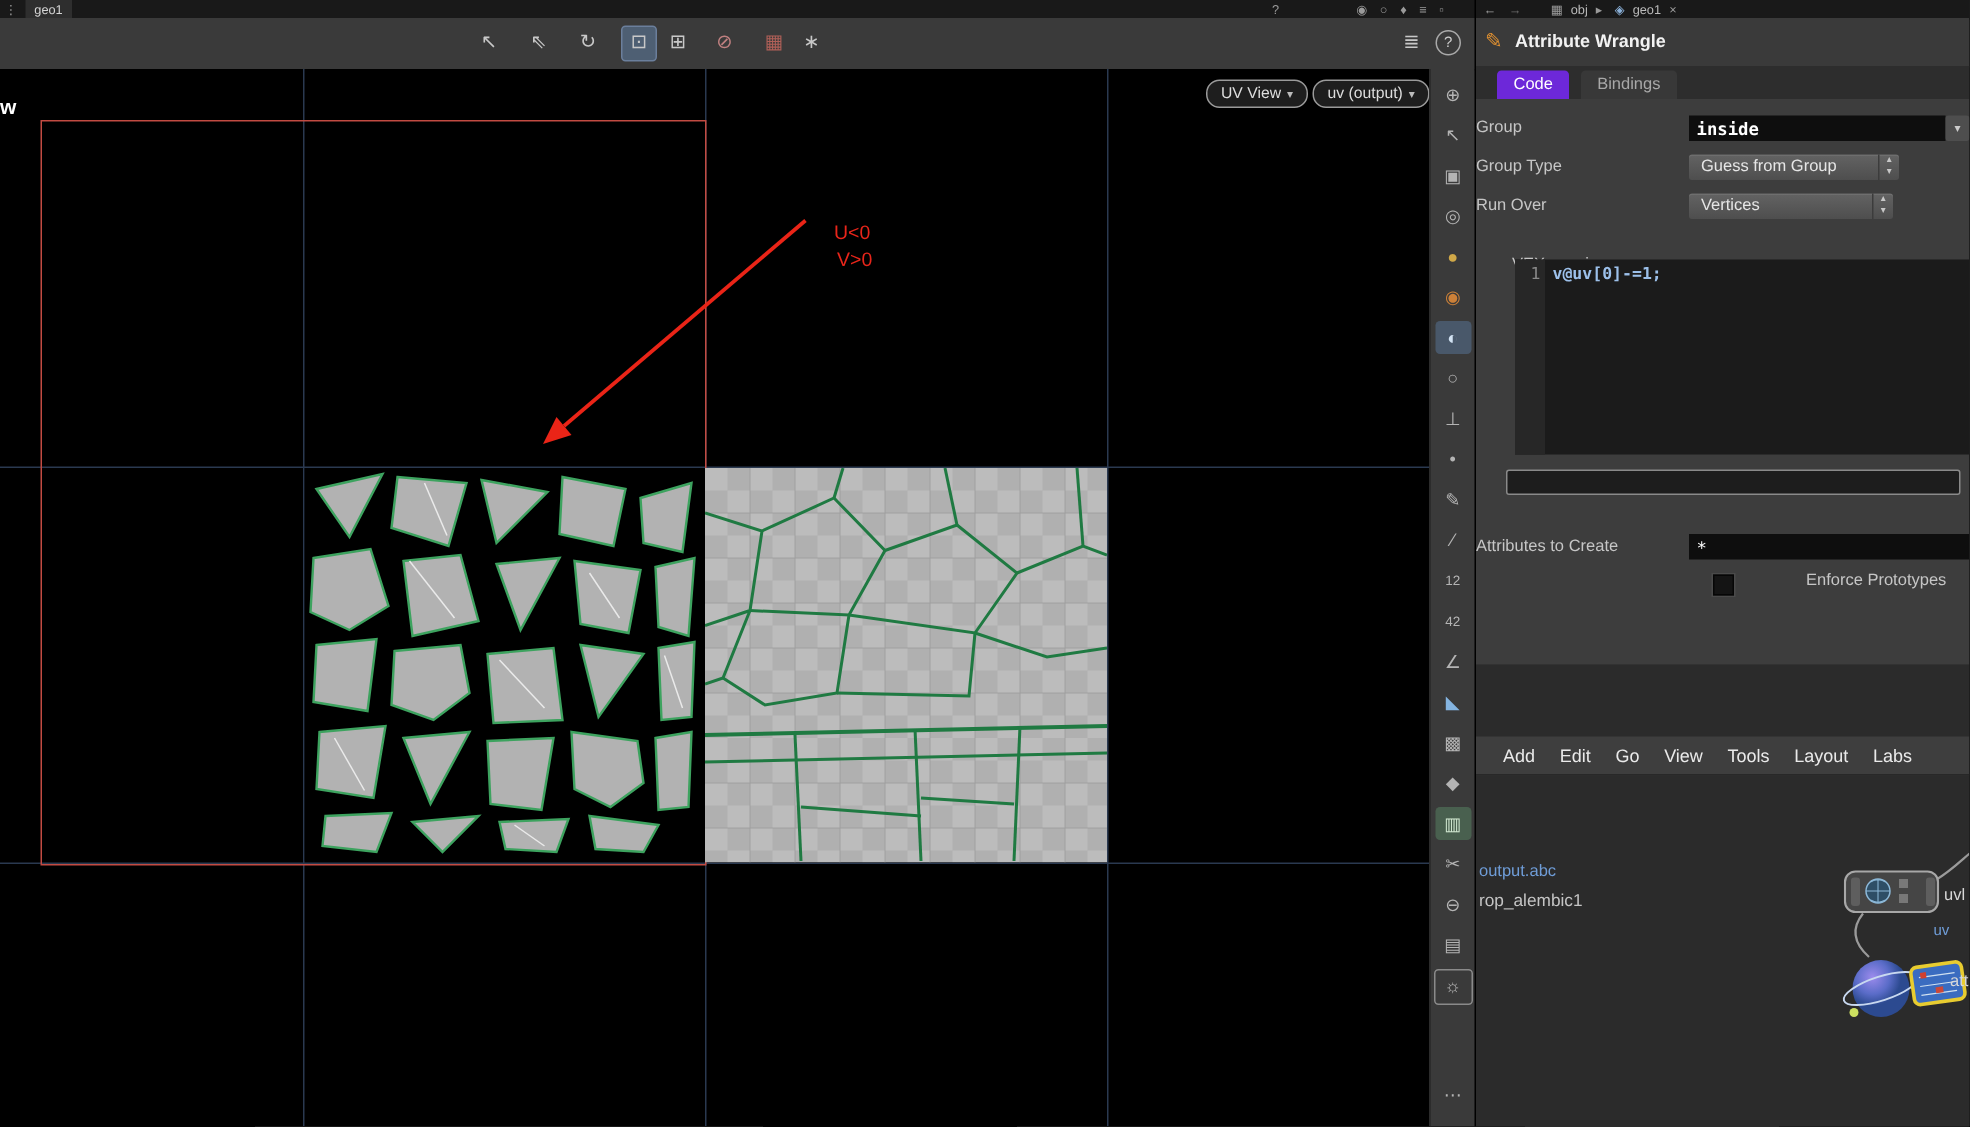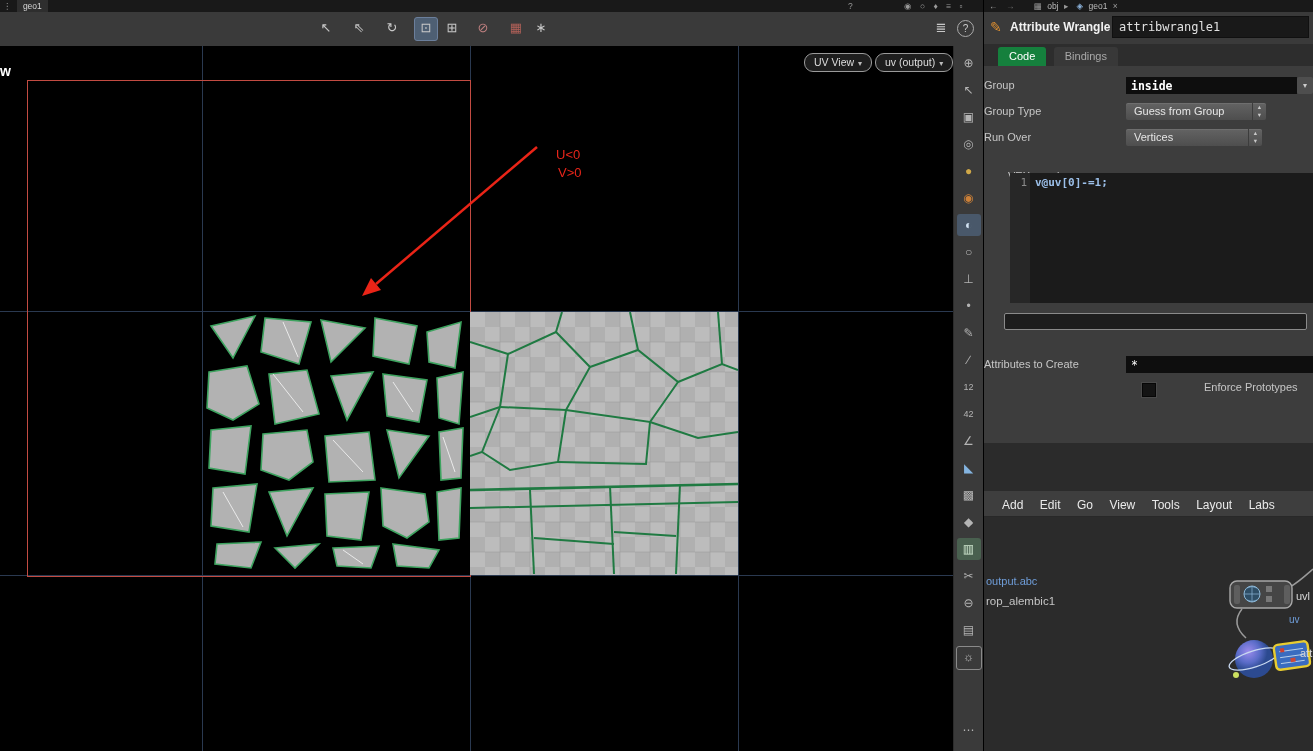--- a/index.html
+++ b/index.html
@@ -43,21 +43,21 @@
 
   
   .rp-div{left:983px;top:0;width:1px;height:751px;background:#000;}
   .rp-header{left:984px;top:12px;width:329px;height:32px;background:#3a3a3a;border-bottom:1px solid #2e2e2e;}
   .rp-header .wicon{position:absolute;left:6px;top:7px;font-size:14px;color:#e09030;}
   .rp-title{position:absolute;left:26px;top:8px;font-size:12px;font-weight:bold;color:#f2f2f2;white-space:nowrap;}
   .name-input{position:absolute;left:128px;top:4px;width:197px;height:22px;background:#191919;border:1px solid #101010;
               color:#e0e0e0;font-size:12px;padding:0 6px;box-sizing:border-box;}
   .rp-tabs{left:984px;top:44px;width:329px;height:22px;background:#2d2d2d;}
   .ptab{position:relative;display:inline-block;margin-top:3px;height:19px;line-height:19px;padding:0 11px;font-size:11px;border-radius:3px 3px 0 0;}
-  .ptab.on{background:#15803d;color:#fff;margin-left:14px;}
+  .ptab.on{background:#6d28d9;color:#fff;margin-left:14px;}
   .ptab.off{background:#383838;color:#a8a8a8;margin-left:3px;}
   .rp-body{left:984px;top:66px;width:329px;height:377px;background:#3d3d3d;}
   .plabel{position:absolute;width:136px;font-size:11px;color:#c6c6c6;line-height:17px;}
   .pinput{position:absolute;background:#0e0e0e;border:none;color:#fff;font-size:11.5px;height:17px;padding:0 5px;box-sizing:border-box;}
   .dd{position:absolute;height:17px;background:linear-gradient(#636363,#4e4e4e);border-radius:2px;
       box-shadow:inset 0 1px rgba(255,255,255,.08);font-size:11px;color:#e6e6e6;line-height:17px;padding-left:8px;box-sizing:border-box;}
   .dd .spin{position:absolute;right:0;top:0;width:13px;height:17px;border-left:1px solid #3c3c3c;text-align:center;}
   .dd .spin span{display:block;font-size:6.5px;line-height:8px;color:#c8c8c8;}
   .dd-btn{position:absolute;width:16px;height:17px;background:#4e4e4e;text-align:center;line-height:17px;font-size:8px;color:#ccc;border-radius:2px;}
   .vex-label{position:absolute;left:24px;top:104px;font-size:11px;color:#c6c6c6;}
@@ -247,21 +247,20 @@
     <span class="vicon">▤</span>
     <span class="vicon boxed">☼</span>
     <span class="vicon bottom">⋯</span>
   </div>
 
   <div class="abs rp-div"></div>
 
   <div class="abs rp-header">
     <span class="wicon">✎</span>
     <span class="rp-title">Attribute Wrangle</span>
-    <input class="name-input mono" value="attribwrangle1" style="">
   </div>
 
   <div class="abs rp-tabs">
     <span class="ptab on">Code</span>
     <span class="ptab off">Bindings</span>
   </div>
 
   <div class="abs rp-body">
     <span class="plabel" style="left:0;top:11px">Group</span>
     <input class="pinput mono" style="left: 142px; top: 11px; width: 171px; font-weight: bold;" value="inside">

